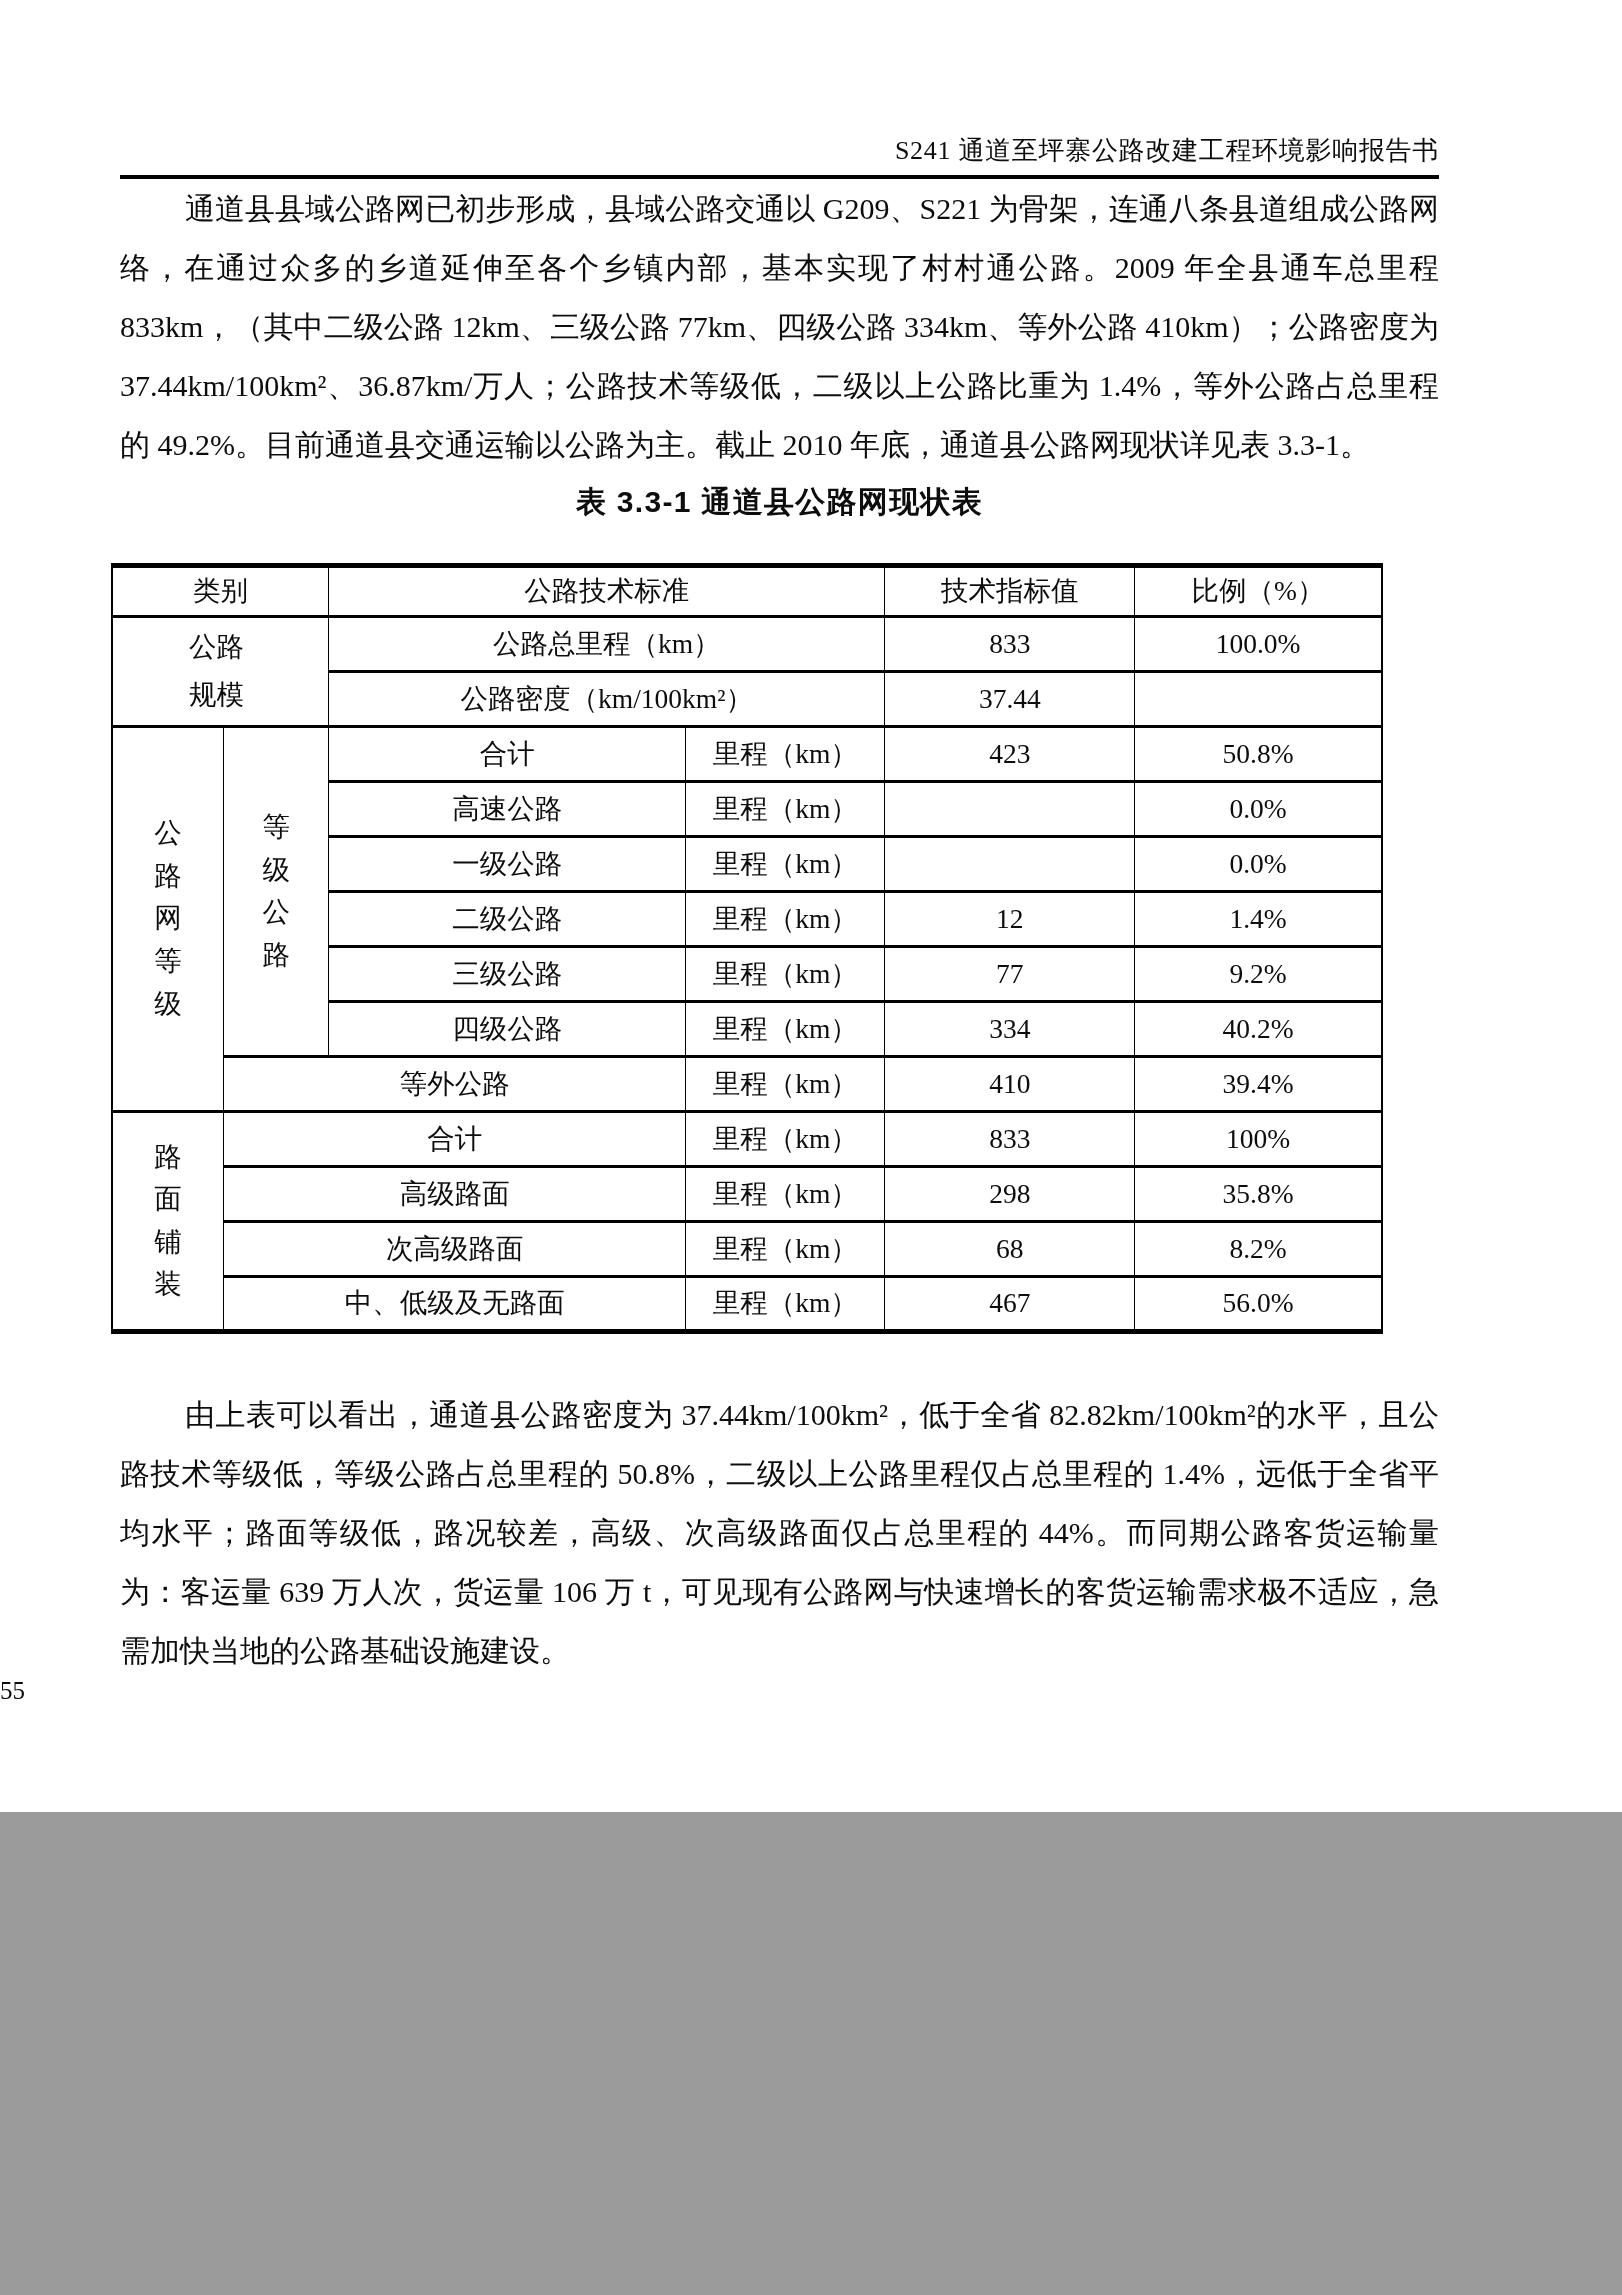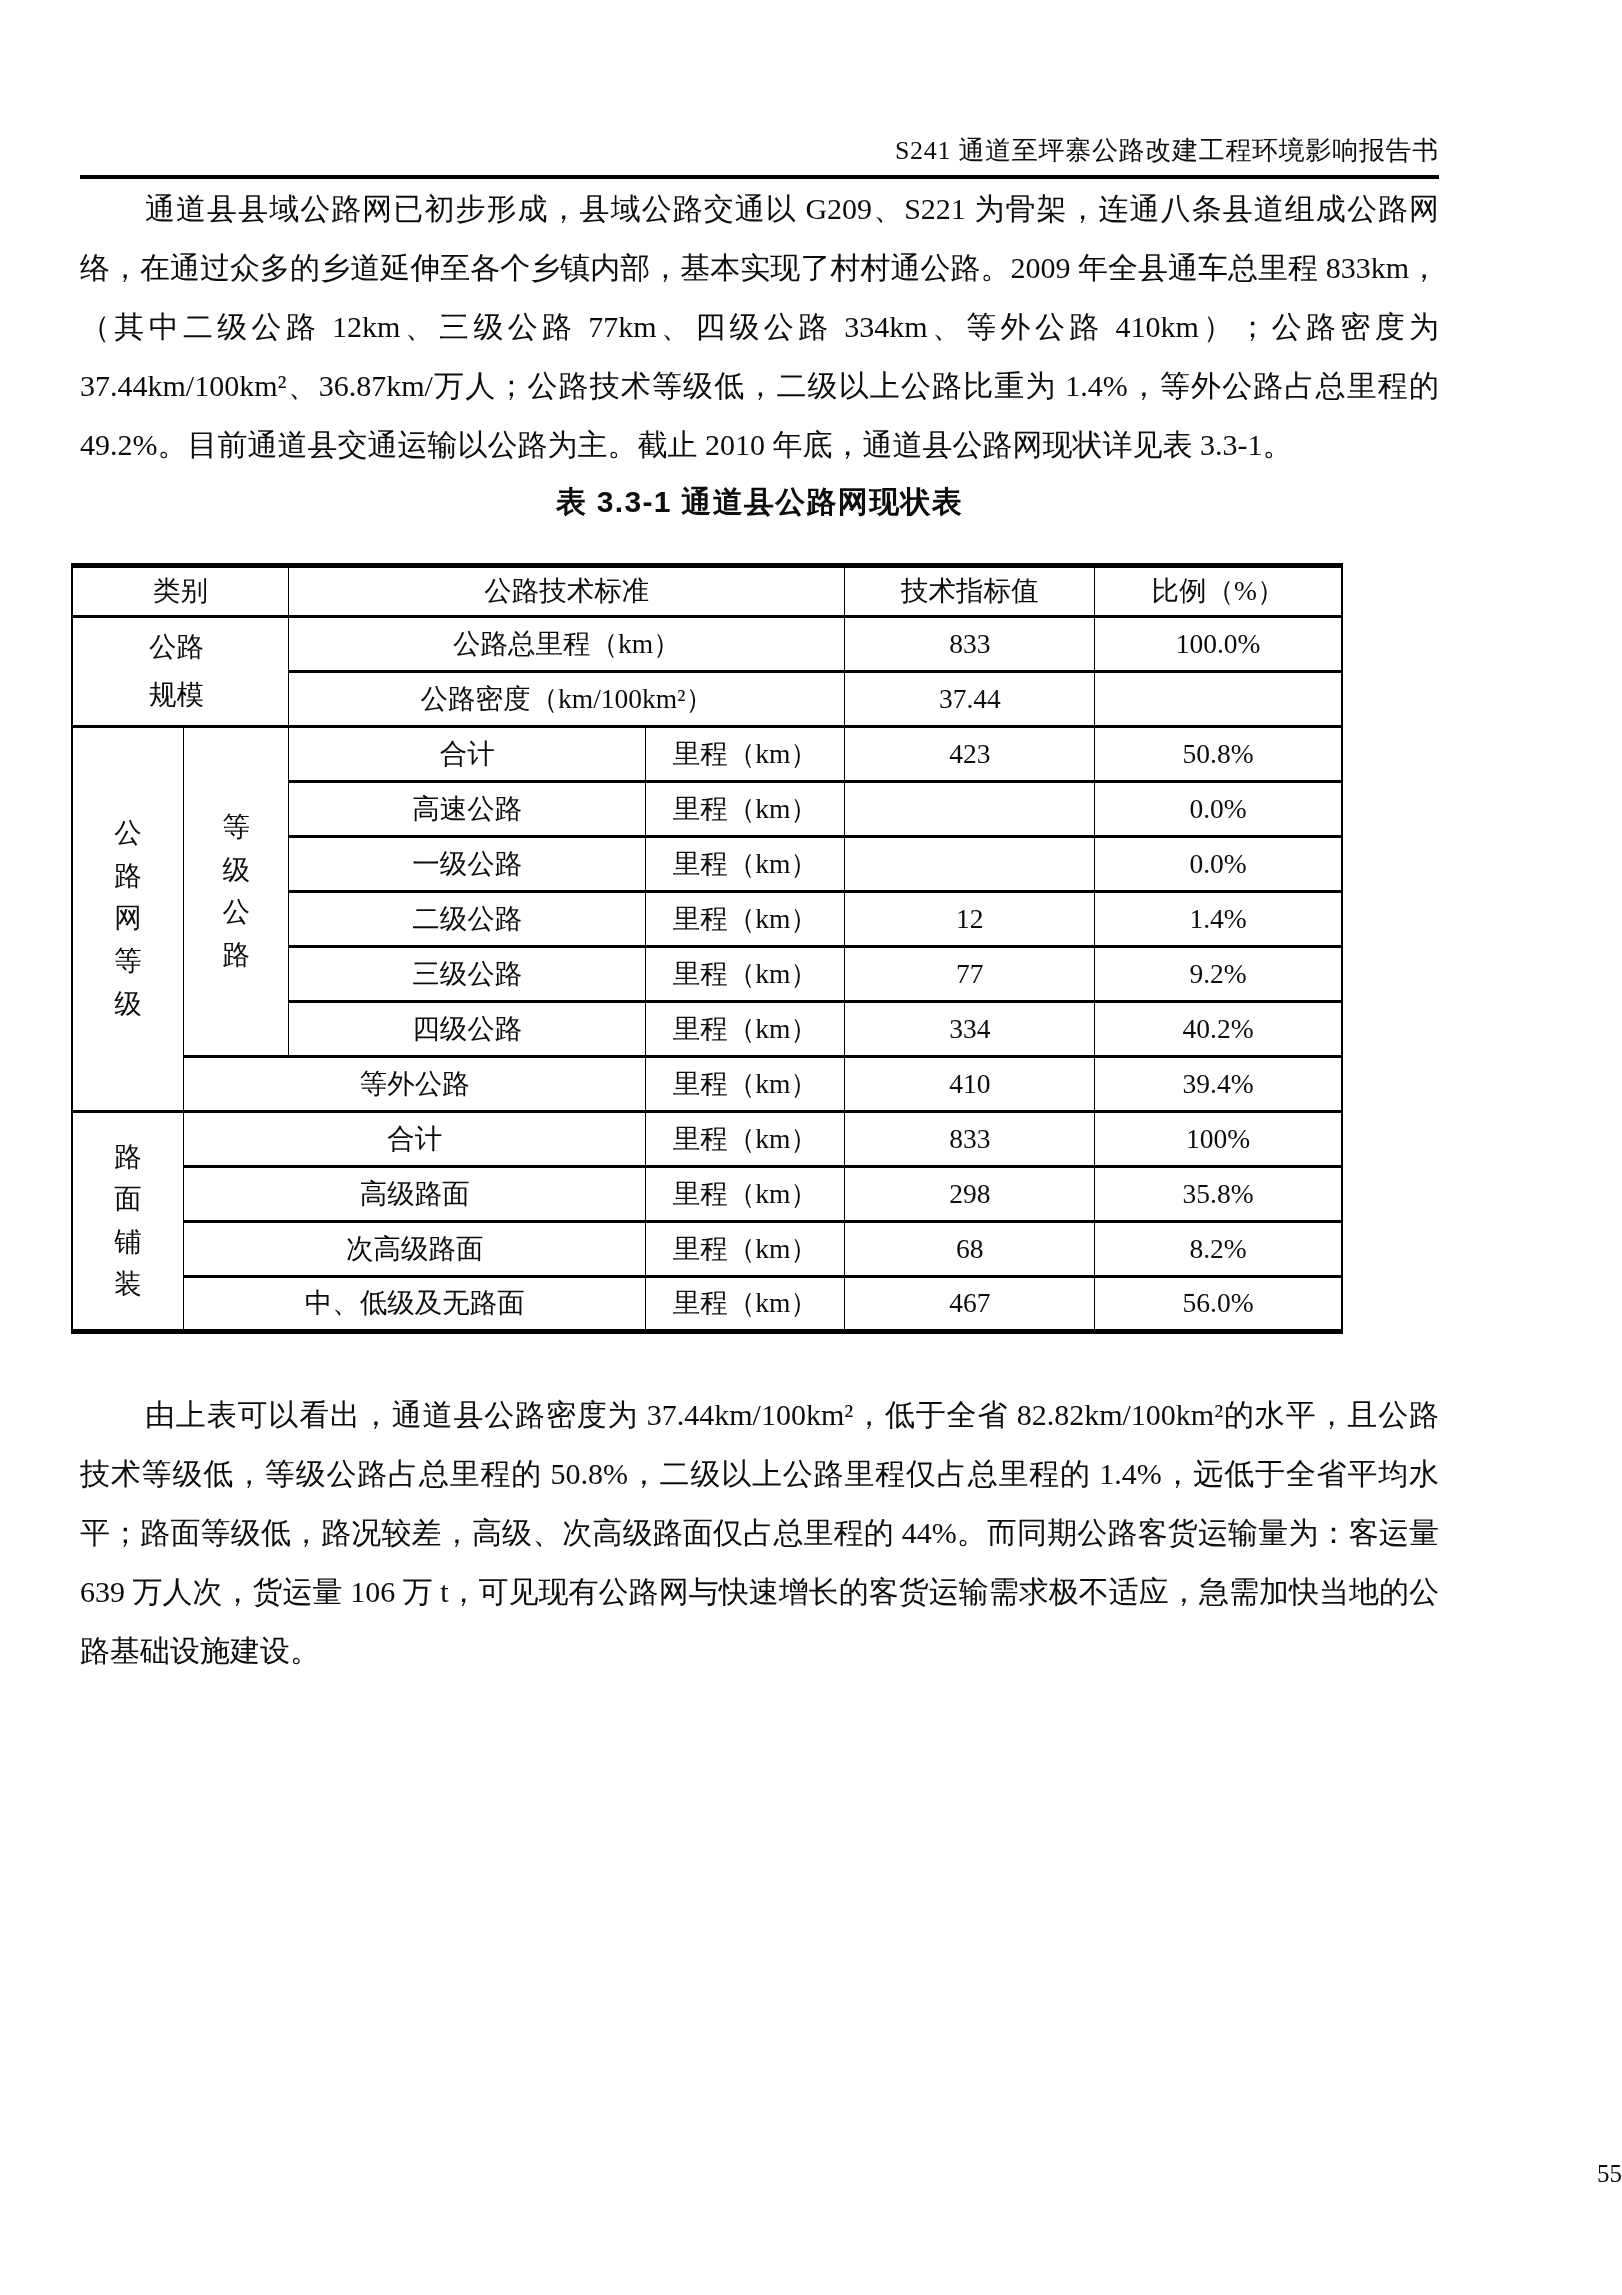--- a/index.html
+++ b/index.html
@@ -1,25 +1,25 @@
 <!DOCTYPE html>
 <html style="font-size:10.5px"><head>
 <meta charset="utf-8">
 <style>
   html, body { margin: 0; padding: 0; background: #9b9b9b; }
   .page {
     position: relative;
     width: 1622px;
-    height: 2295px;
+    height: 1812px;
     margin: 0 auto;
     background: #ffffff;
     color: #0d0d0d;
     font-family: "Liberation Serif", "DejaVu Serif", serif;
     box-sizing: border-box;
-    padding: 134px 183px 0 80px;
+    padding: 134px 183px 0 120px;
     overflow: hidden;
   }
   .header-title {
     text-align: right;
     font-size: 26px;
     line-height: 33px;
     letter-spacing: 0.7px;
   }
   .header-rule {
     height: 0;
@@ -91,21 +91,21 @@
     font-size: 30px;
     line-height: 59px;
     margin: 39px 0 0 0;
     font-weight: normal;
   }
   .page-footer {
     position: absolute;
     left: 0;
     bottom: 107px;
     width: 100%;
-    text-align: right;
+    text-align: left;
     font-size: 25px;
   }
 </style>
 </head>
 <body>
 
 <div class="page">
 
   <div class="header-title">S241 通道至坪寨公路改建工程环境影响报告书</div>
   <div class="header-rule"></div>

